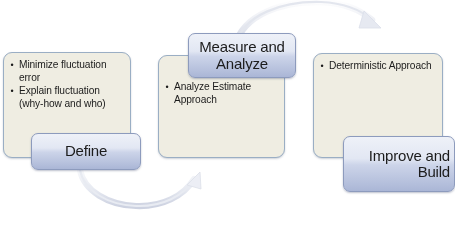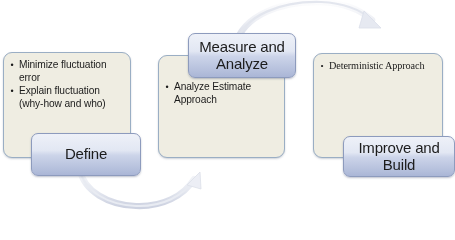--- a/index.html
+++ b/index.html
@@ -53,21 +53,21 @@
     top: -0.3px;
     font-size: 9px;
     color: #1c1c1c;
   }
 
   #card-define        { left: 3px;   top: 52px;  width: 128px; height: 106px; }
   #card-define .card-list   { margin: 6px 5px 0 6px; }
   #card-measure       { left: 158px; top: 55px;  width: 127px; height: 103px; }
   #card-measure .card-list  { margin: 25px 5px 0 6px; }
   #card-improve       { left: 313px; top: 53px;  width: 130px; height: 105px; }
-  #card-improve .card-list  { margin: 6px 5px 0 6px; font-family: Liberation Serif, serif; }
+  #card-improve .card-list  { margin: 6px 5px 0 6px; }
 
   
   .phase-btn {
     position: absolute;
     box-sizing: border-box;
     border: 1px solid #8d9bbd;
     border-radius: 7px;
     background: linear-gradient(to bottom,
                 #eef1f8 0%,
                 #e2e7f3 40%,
@@ -79,23 +79,23 @@
     align-items: center;
     justify-content: center;
     text-align: center;
     color: #1c1c1c;
     font-size: 15px;
     line-height: 16.5px;
     letter-spacing: -0.2px;
     padding: 0 4px;
   }
 
-  #btn-define   { left: 31px;  top: 133px; width: 110px; height: 43px; }
+  #btn-define   { left: 31px;  top: 133px; width: 110px; height: 37px; }
   #btn-measure  { left: 188px; top: 33px;  width: 108px; height: 45px; }
-  #btn-improve  { left: 343px; top: 136px; width: 112px; height: 41px; }
+  #btn-improve  { left: 343px; top: 136px; width: 112px; height: 56px; text-align: right; }
 
   
   .arrow-svg {
     position: absolute;
     pointer-events: none;
   }
   #arrow-top    { left: 225px; top: -2px;  width: 165px; height: 52px; }
   #arrow-bottom { left: 60px;  top: 165px; width: 160px; height: 50px; }
 </style>
 </head>

